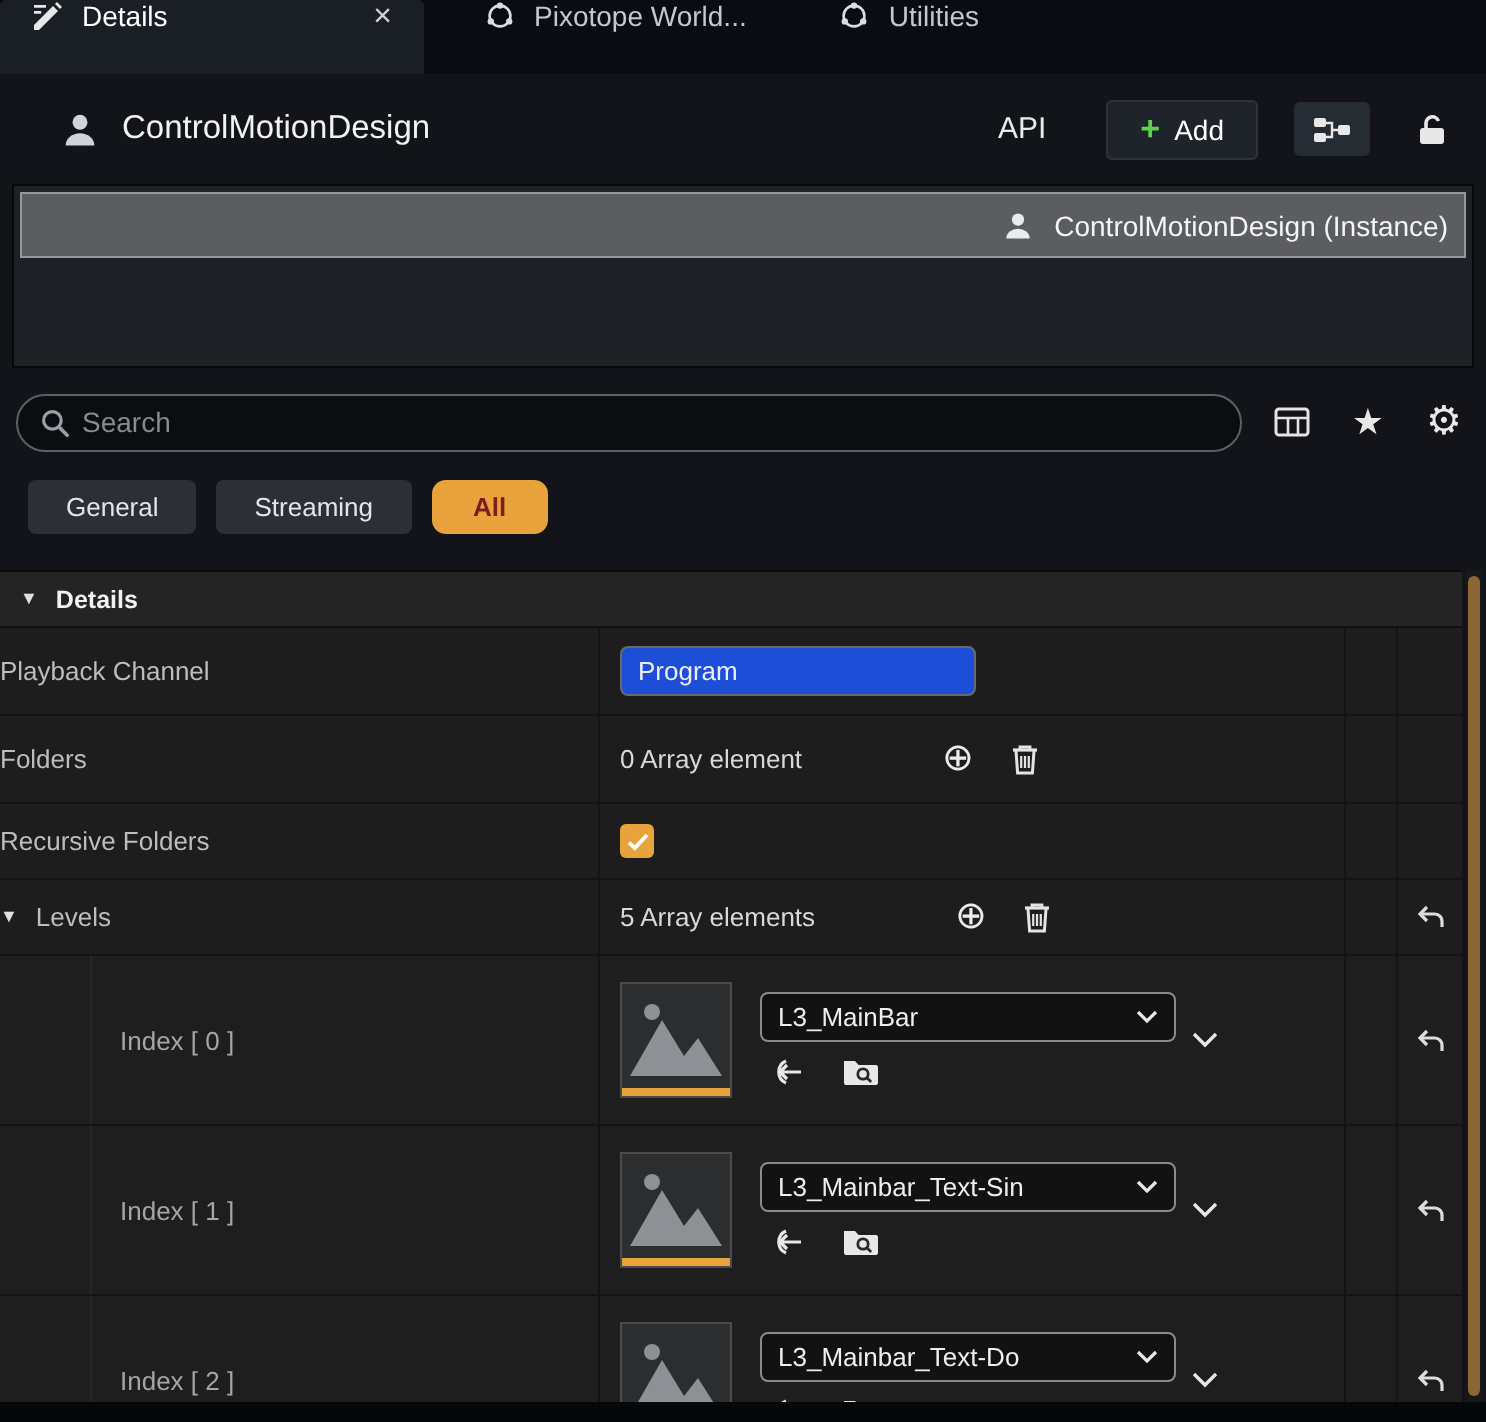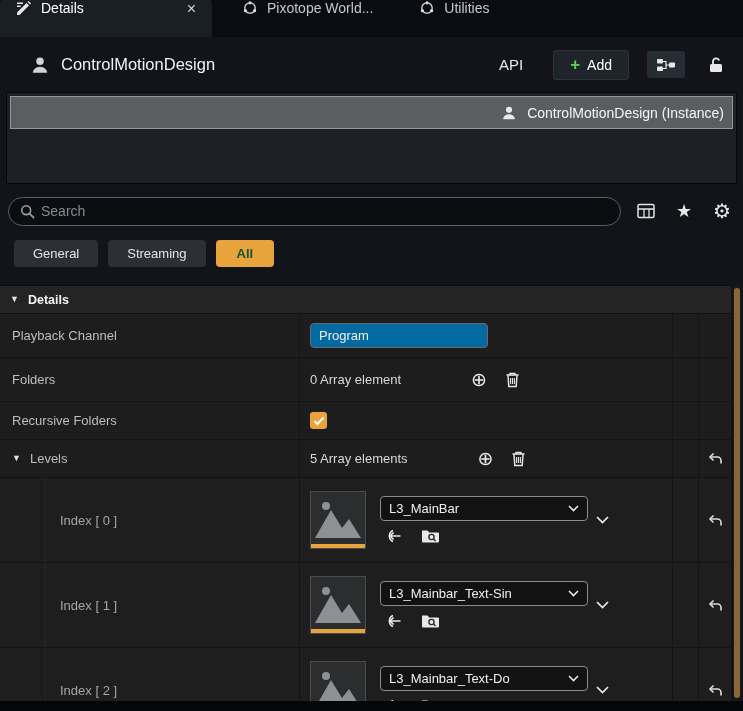--- a/index.html
+++ b/index.html
@@ -33,38 +33,38 @@
   .searchbox { flex:1; height:29px; border:1px solid #5a6066; border-radius:15px; background:#0b0d10; display:flex; align-items:center; gap:6px; padding:0 11px; }
   .searchbox input { flex:1; background:transparent; border:none; outline:none; color:#dadde0; font-size:14px; font-family:inherit; }
   .searchbox input::placeholder { color:#868b92; }
   .iconbtn { display:flex; align-items:center; justify-content:center; width:26px; height:26px; }
   .staricon { font-size:18px; color:#e8e8e8; line-height:1; }
   .gearicon { font-size:20px; color:#e8e8e8; line-height:1; }
 
   
   .filters { position:absolute; top:240px; left:14px; display:flex; gap:10px; }
   .filter { height:27px; padding:0 19px; background:#2c3036; border-radius:4px; color:#e3e5e8; font-size:13px; display:flex; align-items:center; }
-  .filter.active { background:var(--accent-orange,#E8A33D); color:#14532d; font-weight:700; padding:0 21px; }
+  .filter.active { background:var(--accent-orange,#E8A33D); color:#7f1d1d; font-weight:700; padding:0 21px;border-radius:7px; }
 
   
   .grid { position:absolute; top:285px; left:0; right:12px; bottom:0; background:#1d1d1d; border-top:1px solid #0b0b0b; }
   .sechead { height:28px; background:#242424; display:flex; align-items:center; gap:9px; padding:0 10px; border-bottom:1px solid #111; cursor:pointer; }
   .caret { font-size:9px; color:#e0e0e0; line-height:1; }
   .sectitle { font-size:12.5px; font-weight:700; color:#f2f2f2; }
 
   .prow { display:grid; grid-template-columns:300px 1fr 26px 32px; border-bottom:1px solid #141414; background:#1d1d1d; }
   .prow.h44 { height:44px; } .prow.h38 { height:38px; } .prow.index { height:85px; background:#1e1e1e; }
-  .pname { display:flex; align-items:center; gap:9px; padding-left:12px; color:#bdbdbd; font-size:13px; border-right:1px solid #141414; position:relative; }
+  .pname { display:flex; align-items:center; gap:9px; color:#bdbdbd; font-size:13px; border-right:1px solid #141414; position:relative; }
   .pname.indexname { padding-left:60px; color:#a5a5a5; }
   .indent-guide { position:absolute; left:45px; top:0; bottom:0; width:1px; background:#272727; }
   .pval { display:flex; align-items:center; padding-left:10px; border-right:1px solid #141414; }
   .pcol { border-right:1px solid #141414; }
   .pcol.action { border-right:none; display:flex; align-items:center; justify-content:center; }
 
-  .textin { width:178px; height:25px; background:#0369a1; border:1px solid #6a6a6a; border-radius:4px; color:#eee; font-size:13px; padding:0 8px; outline:none; font-family:inherit; }
+  .textin { width:178px; height:25px; background:#1d4ed8; border:1px solid #6a6a6a; border-radius:4px; color:#eee; font-size:13px; padding:0 8px; outline:none; font-family:inherit; }
   .arraytext { color:#d8d8d8; font-size:13px; }
   .arraygap { margin-left:70px; }
   .pluscircle { font-size:19px; color:#ececec; line-height:1; }
   .ibtn { display:flex; align-items:center; justify-content:center; }
   .ibtn + .ibtn { margin-left:18px; }
   .checkbox { width:17px; height:17px; background:var(--accent-orange,#E8A33D); border-radius:3px; display:flex; align-items:center; justify-content:center; cursor:pointer; }
 
   .thumb { width:56px; height:58px; border:1px solid #4b4b4b; background:#2c2d2e; position:relative; cursor:pointer; flex:none; }
   .thumbbar { position:absolute; left:0; right:0; bottom:0; height:4px; background:var(--accent-orange,#E8A33D); }
   .assetcol { display:flex; flex-direction:column; gap:7px; margin-left:14px; }

